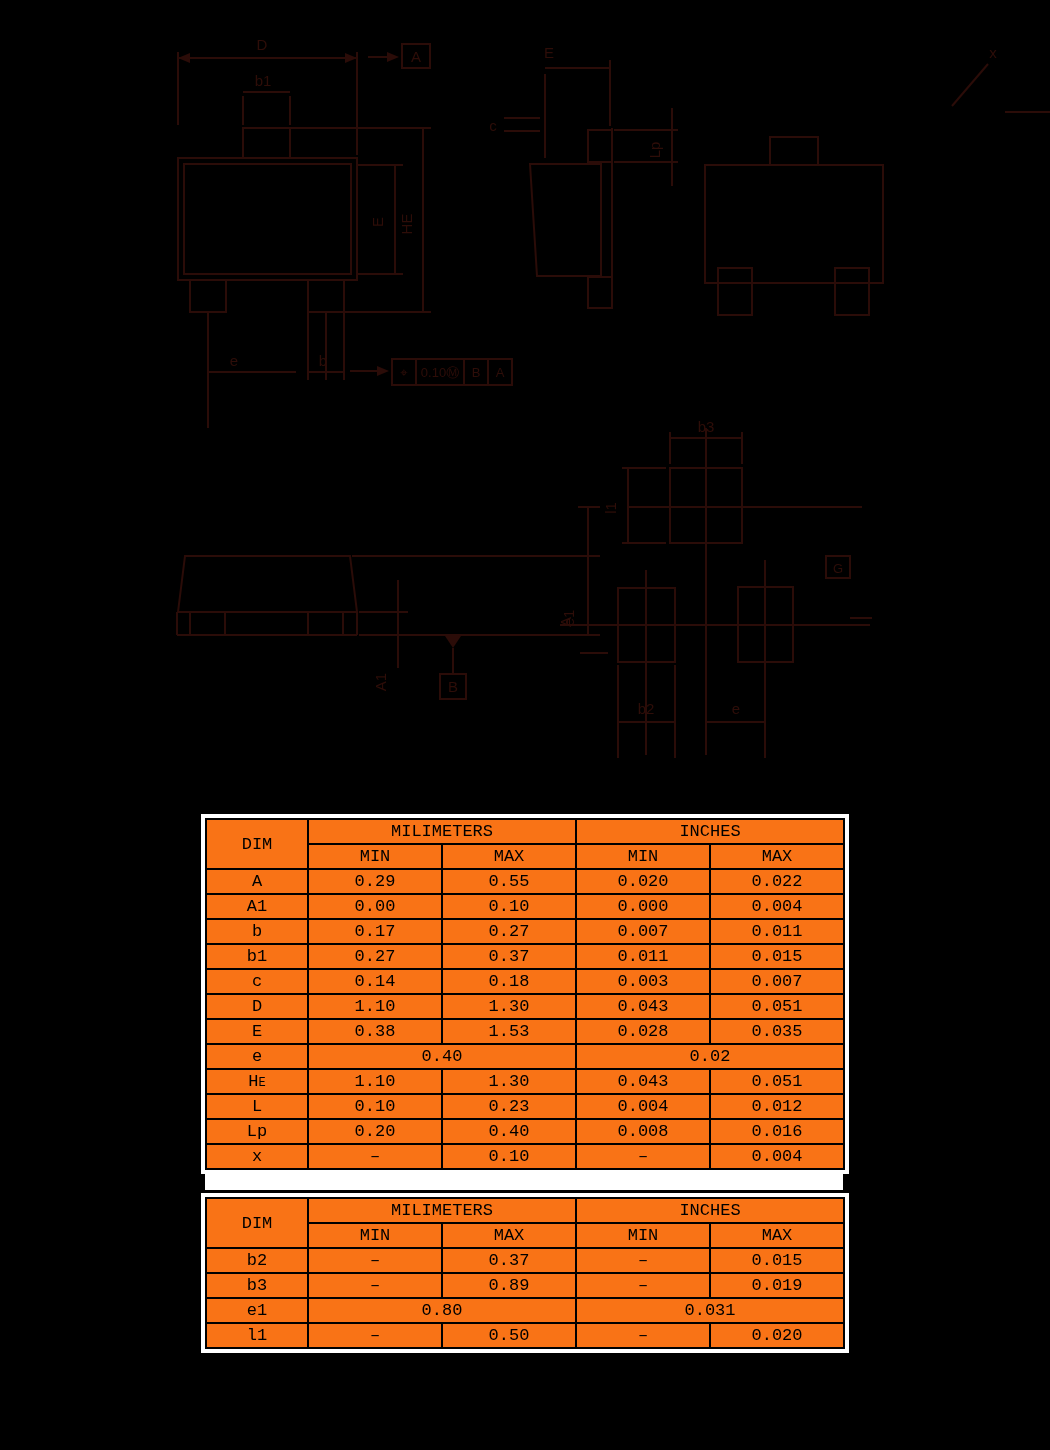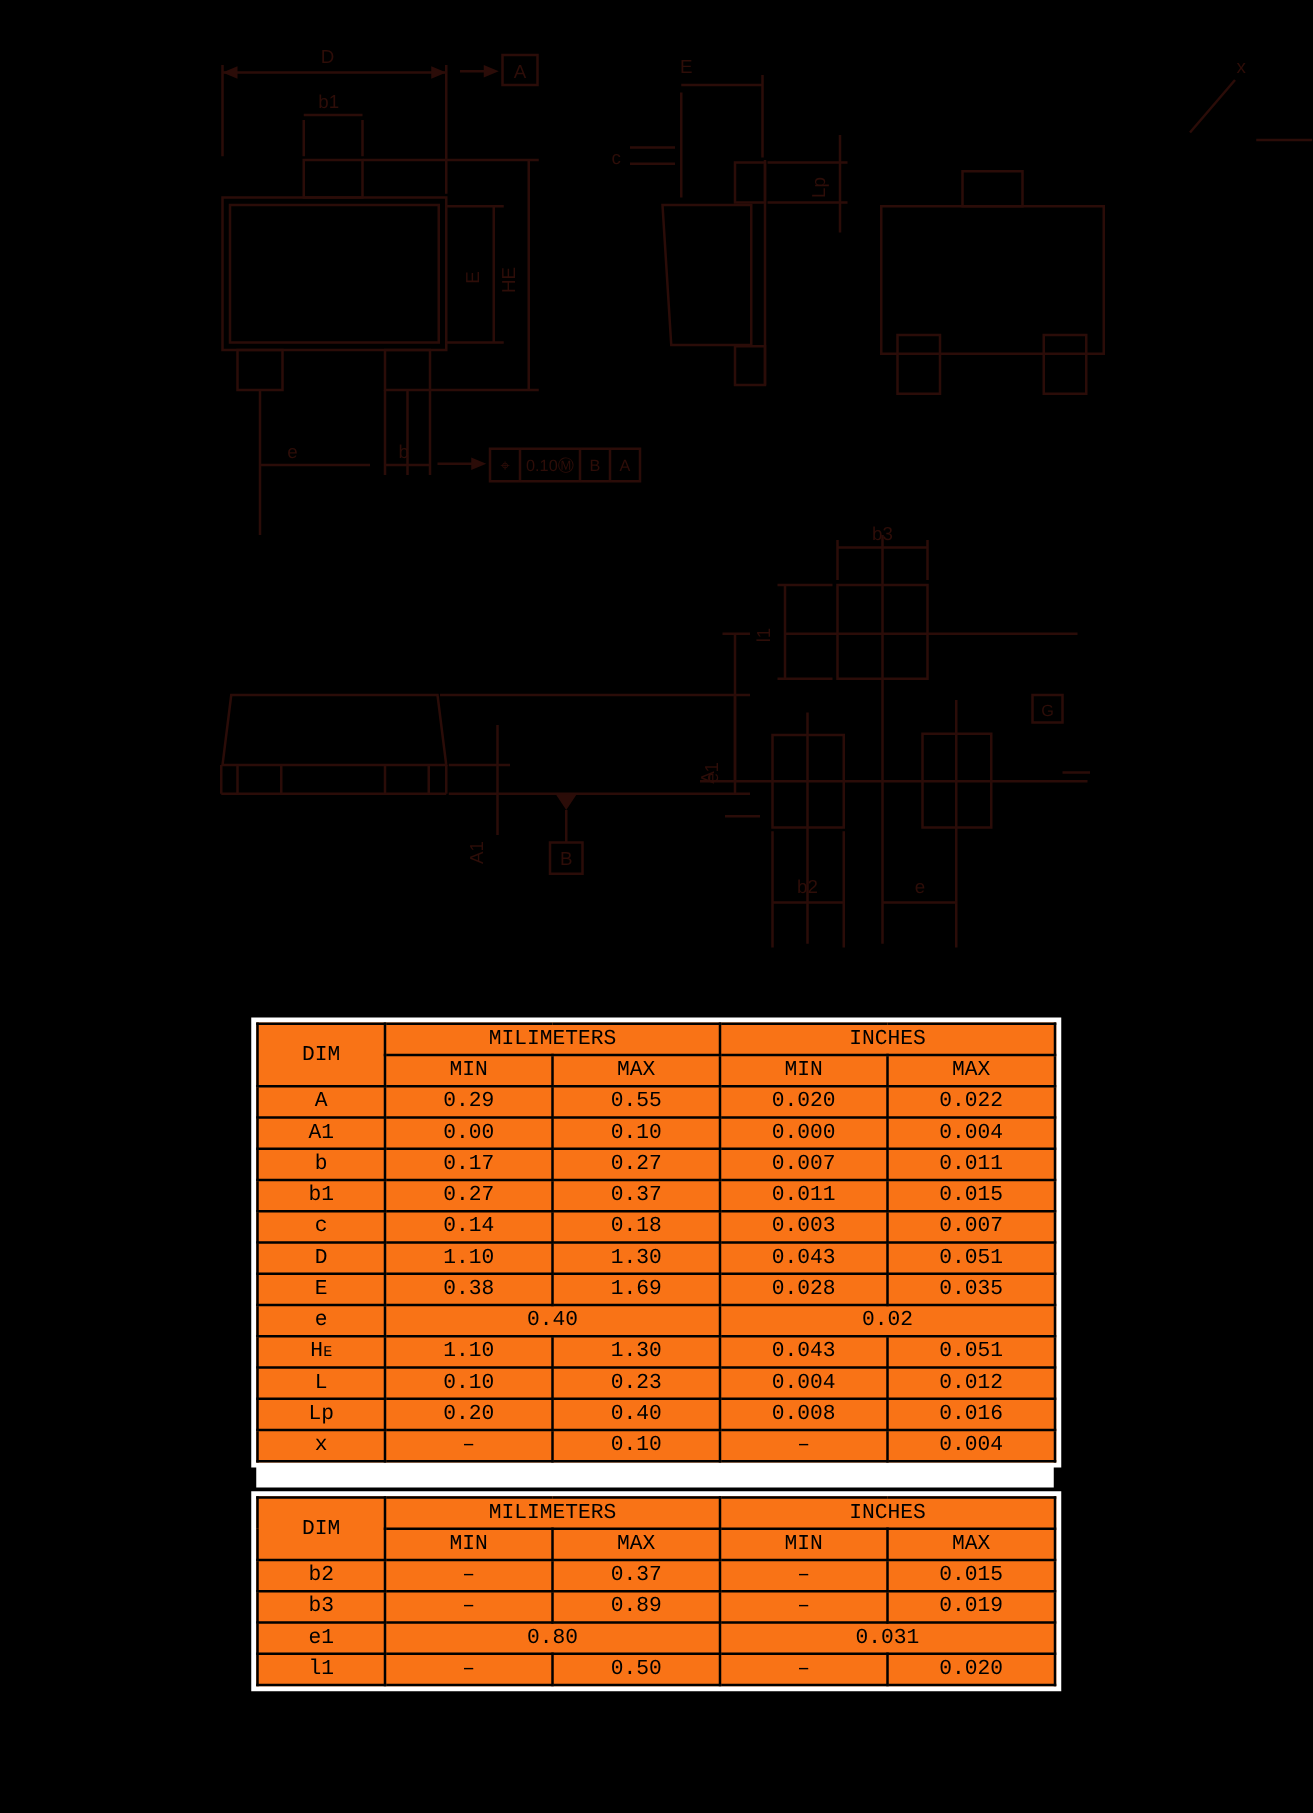--- a/index.html
+++ b/index.html
@@ -259,21 +259,21 @@
   <tr>
     <td>D</td>
     <td>1.10</td>
     <td>1.30</td>
     <td>0.043</td>
     <td>0.051</td>
   </tr>
   <tr>
     <td>E</td>
     <td>0.38</td>
-    <td>1.69</td>
+    <td>1.53</td>
     <td>0.028</td>
     <td>0.035</td>
   </tr>
   <tr>
     <td>e</td>
     <td colspan="2">0.40</td>
     <td colspan="2">0.02</td>
   </tr>
   <tr>
     <td><span>H</span><span class="subcap">E</span></td>

